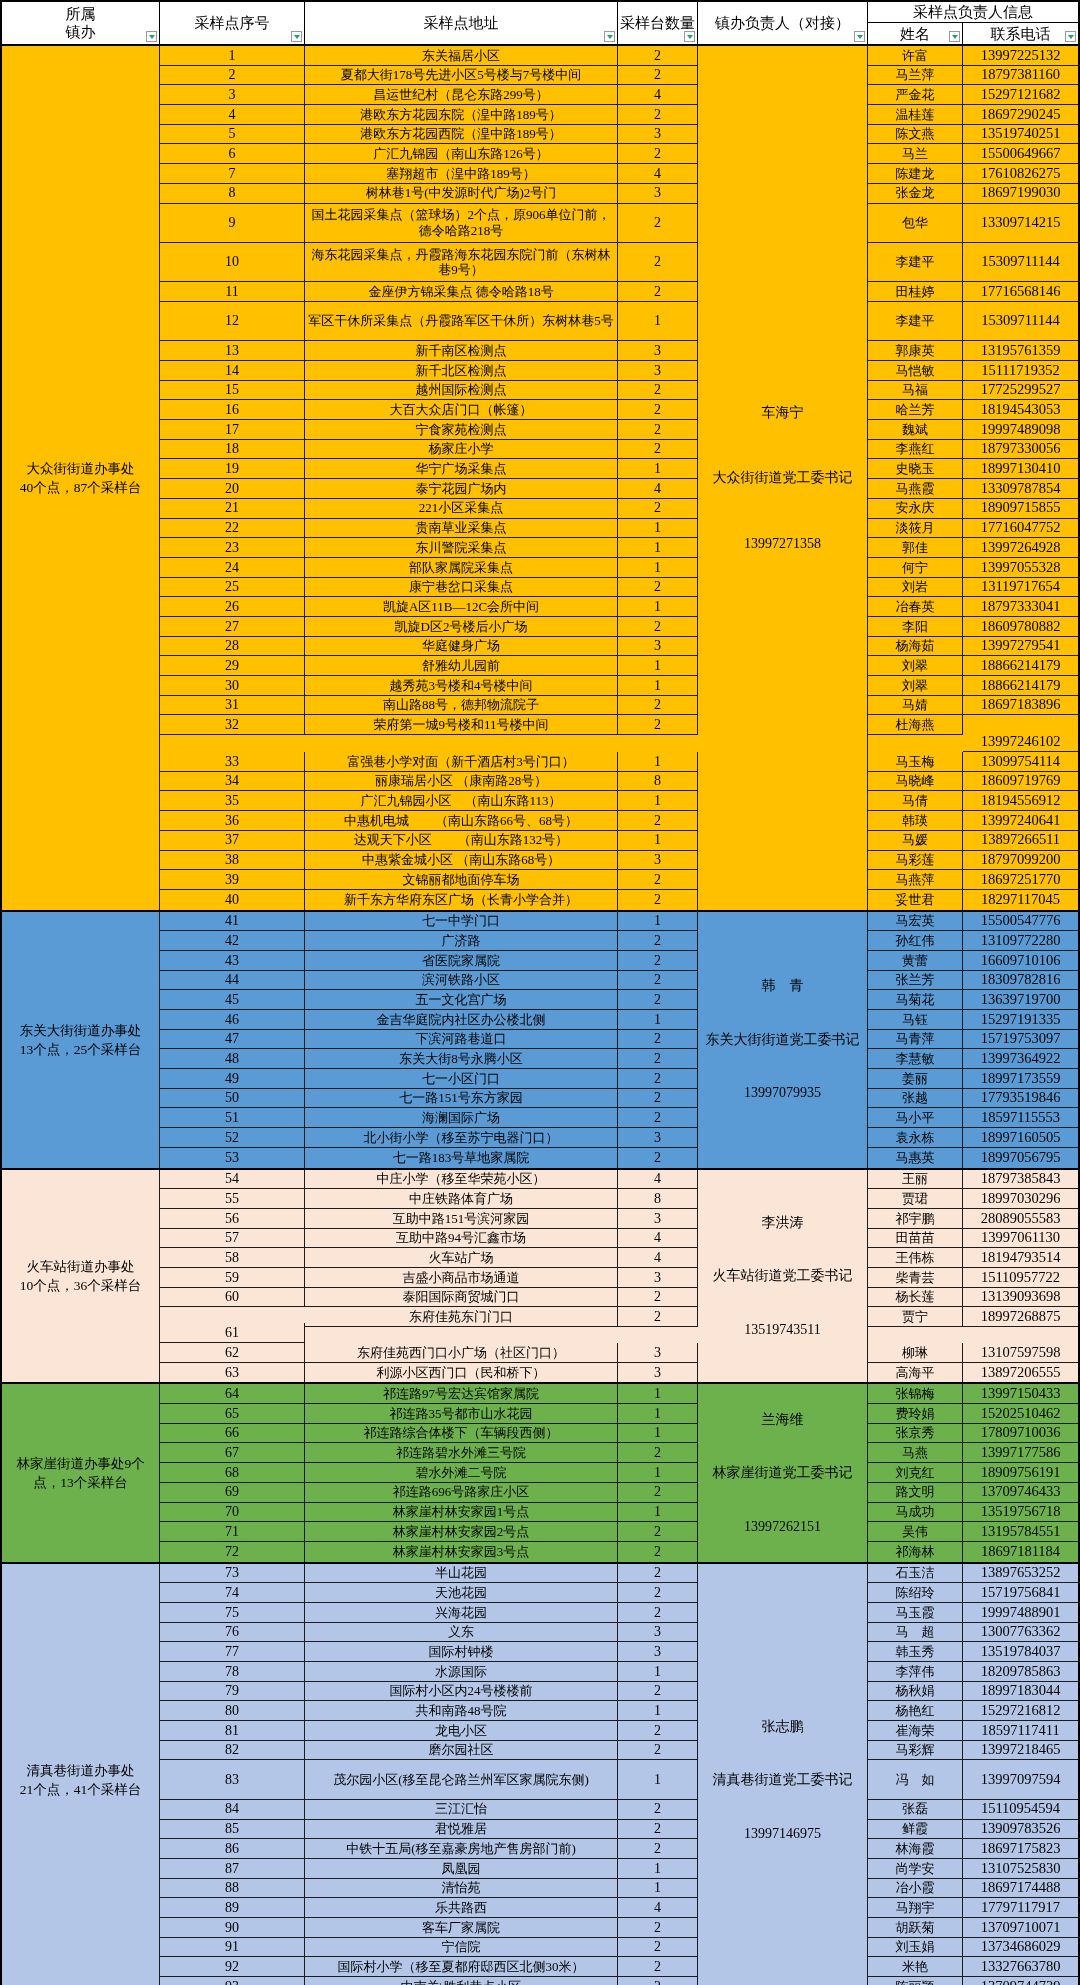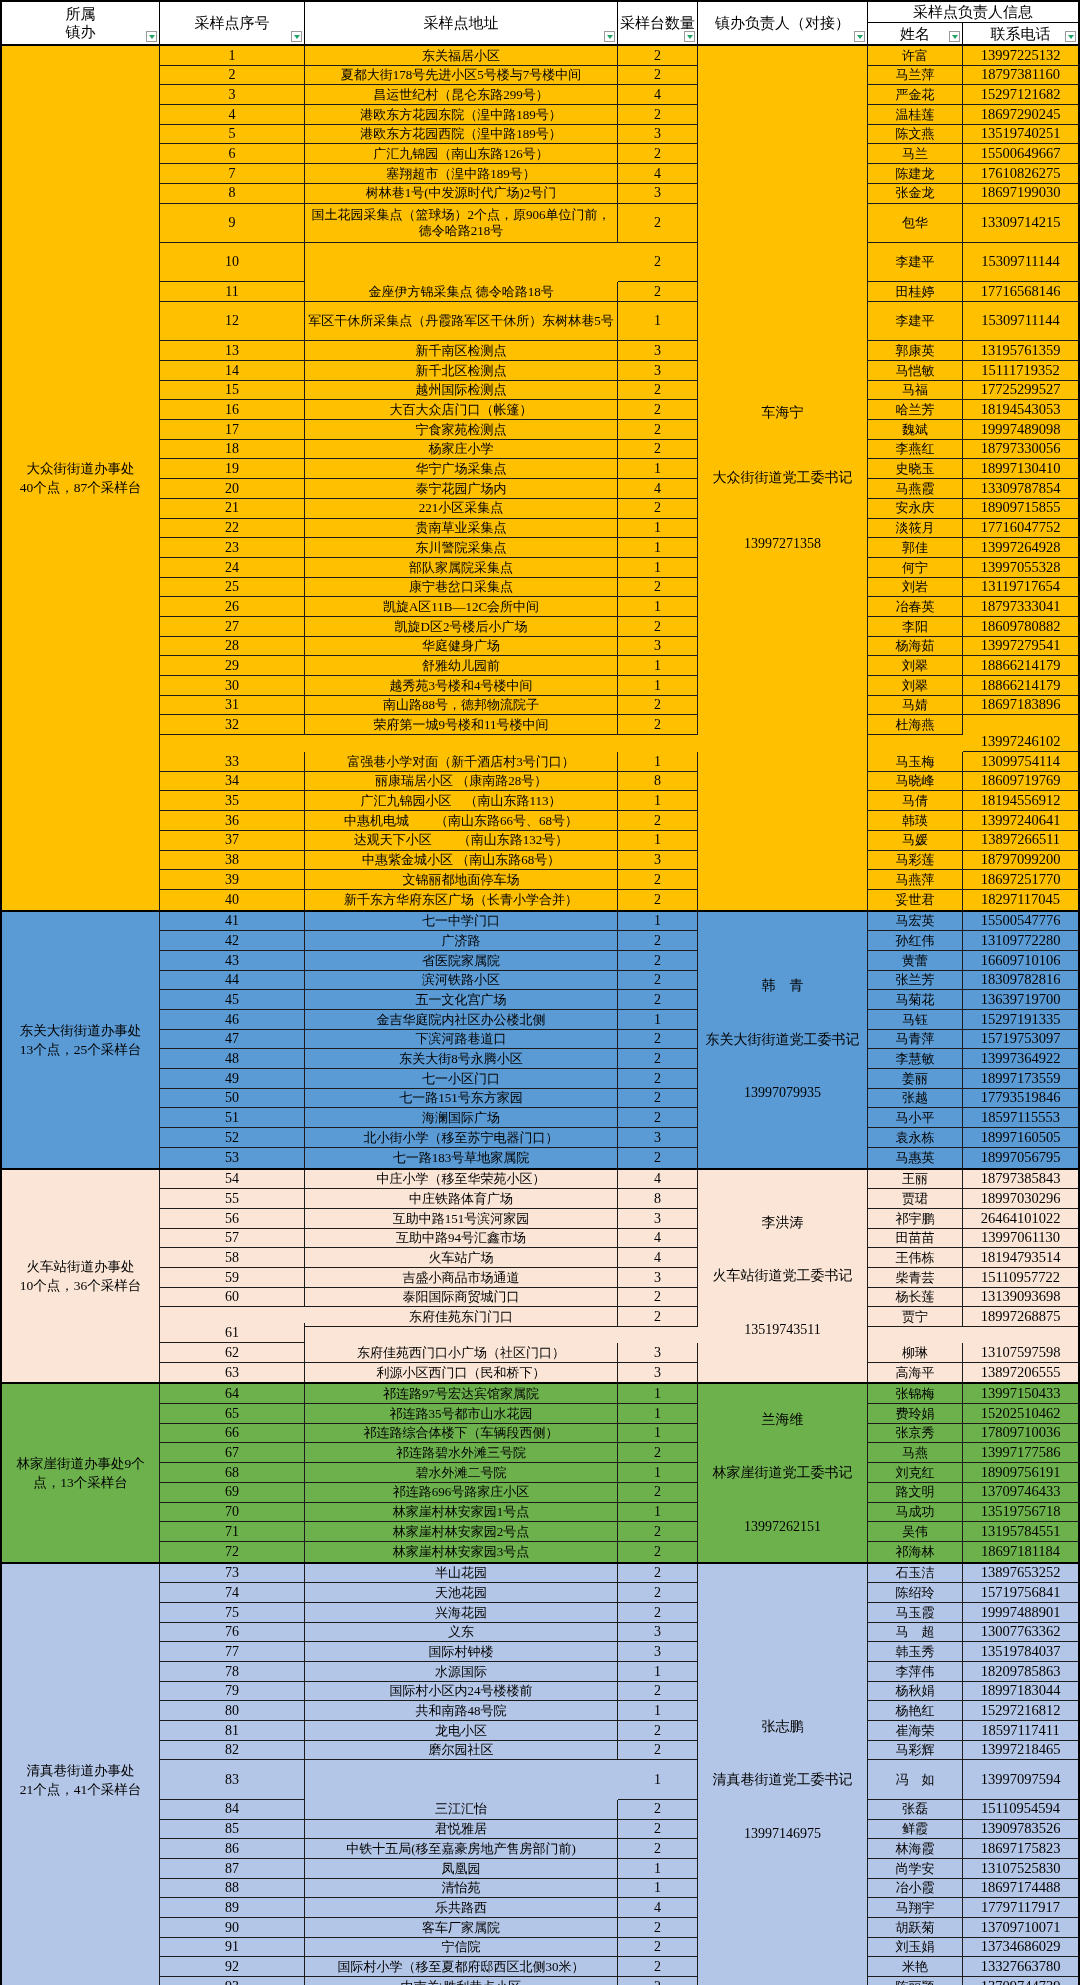--- a/index.html
+++ b/index.html
@@ -139,20 +139,21 @@
         <div class="cell addr h1" style="grid-area: 8 / 3;">树林巷1号(中发源时代广场)2号门</div>
         <div class="cell cnt h1" style="grid-area: 8 / 4;">3</div>
         <div class="cell pname h1" style="grid-area: 8 / 6;">张金龙</div>
         <div class="cell phone no-br h1" style="grid-area: 8 / 7;">18697199030</div>
         <div class="cell idx h2" style="grid-area: 9 / 2;">9</div>
         <div class="cell addr h2" style="grid-area: 9 / 3;">国土花园采集点（篮球场）2个点，原906单位门前，德令哈路218号</div>
         <div class="cell cnt h2" style="grid-area: 9 / 4;">2</div>
         <div class="cell pname h2" style="grid-area: 9 / 6;">包华</div>
         <div class="cell phone no-br h2" style="grid-area: 9 / 7;">13309714215</div>
         <div class="cell idx h2" style="grid-area: 10 / 2;">10</div>
+        <div class="cell addr h2" style="grid-area: 10 / 3;">海东花园采集点，丹霞路海东花园东院门前（东树林巷9号）</div>
         <div class="cell cnt h2" style="grid-area: 10 / 4;">2</div>
         <div class="cell pname h2" style="grid-area: 10 / 6;">李建平</div>
         <div class="cell phone no-br h2" style="grid-area: 10 / 7;">15309711144</div>
         <div class="cell idx h1" style="grid-area: 11 / 2;">11</div>
         <div class="cell addr h1" style="grid-area: 11 / 3;">金座伊方锦采集点 德令哈路18号</div>
         <div class="cell cnt h1" style="grid-area: 11 / 4;">2</div>
         <div class="cell pname h1" style="grid-area: 11 / 6;">田桂婷</div>
         <div class="cell phone no-br h1" style="grid-area: 11 / 7;">17716568146</div>
         <div class="cell idx h2" style="grid-area: 12 / 2;">12</div>
         <div class="cell addr h2" style="grid-area: 12 / 3;">军区干休所采集点（丹霞路军区干休所）东树林巷5号</div>
@@ -393,21 +394,21 @@
         <div class="cell phone no-br h1" style="grid-area: 1 / 7;">18797385843</div>
         <div class="cell idx h1" style="grid-area: 2 / 2;">55</div>
         <div class="cell addr h1" style="grid-area: 2 / 3;">中庄铁路体育广场</div>
         <div class="cell cnt h1" style="grid-area: 2 / 4;">8</div>
         <div class="cell pname h1" style="grid-area: 2 / 6;">贾珺</div>
         <div class="cell phone no-br h1" style="grid-area: 2 / 7;">18997030296</div>
         <div class="cell idx h1" style="grid-area: 3 / 2;">56</div>
         <div class="cell addr h1" style="grid-area: 3 / 3;">互助中路151号滨河家园</div>
         <div class="cell cnt h1" style="grid-area: 3 / 4;">3</div>
         <div class="cell pname h1" style="grid-area: 3 / 6;">祁宇鹏</div>
-        <div class="cell phone no-br h1" style="grid-area: 3 / 7;">26464101022</div>
+        <div class="cell phone no-br h1" style="grid-area: 3 / 7;">28089055583</div>
         <div class="cell idx h1" style="grid-area: 4 / 2;">57</div>
         <div class="cell addr h1" style="grid-area: 4 / 3;">互助中路94号汇鑫市场</div>
         <div class="cell cnt h1" style="grid-area: 4 / 4;">4</div>
         <div class="cell pname h1" style="grid-area: 4 / 6;">田苗苗</div>
         <div class="cell phone no-br h1" style="grid-area: 4 / 7;">13997061130</div>
         <div class="cell idx h1" style="grid-area: 5 / 2;">58</div>
         <div class="cell addr h1" style="grid-area: 5 / 3;">火车站广场</div>
         <div class="cell cnt h1" style="grid-area: 5 / 4;">4</div>
         <div class="cell pname h1" style="grid-area: 5 / 6;">王伟栋</div>
         <div class="cell phone no-br h1" style="grid-area: 5 / 7;">18194793514</div>
@@ -547,20 +548,21 @@
         <div class="cell addr h1" style="grid-area: 9 / 3;">龙电小区</div>
         <div class="cell cnt h1" style="grid-area: 9 / 4;">2</div>
         <div class="cell pname h1" style="grid-area: 9 / 6;">崔海荣</div>
         <div class="cell phone no-br h1" style="grid-area: 9 / 7;">18597117411</div>
         <div class="cell idx h1" style="grid-area: 10 / 2;">82</div>
         <div class="cell addr h1" style="grid-area: 10 / 3;">磨尔园社区</div>
         <div class="cell cnt h1" style="grid-area: 10 / 4;">2</div>
         <div class="cell pname h1" style="grid-area: 10 / 6;">马彩辉</div>
         <div class="cell phone no-br h1" style="grid-area: 10 / 7;">13997218465</div>
         <div class="cell idx h2" style="grid-area: 11 / 2;">83</div>
+        <div class="cell addr h2" style="grid-area: 11 / 3;">茂尔园小区(移至昆仑路兰州军区家属院东侧)</div>
         <div class="cell cnt h2" style="grid-area: 11 / 4;">1</div>
         <div class="cell pname h2" style="grid-area: 11 / 6;">冯　如</div>
         <div class="cell phone no-br h2" style="grid-area: 11 / 7;">13997097594</div>
         <div class="cell idx h1" style="grid-area: 12 / 2;">84</div>
         <div class="cell addr h1" style="grid-area: 12 / 3;">三江汇怡</div>
         <div class="cell cnt h1" style="grid-area: 12 / 4;">2</div>
         <div class="cell pname h1" style="grid-area: 12 / 6;">张磊</div>
         <div class="cell phone no-br h1" style="grid-area: 12 / 7;">15110954594</div>
         <div class="cell idx h1" style="grid-area: 13 / 2;">85</div>
         <div class="cell addr h1" style="grid-area: 13 / 3;">君悦雅居</div>

